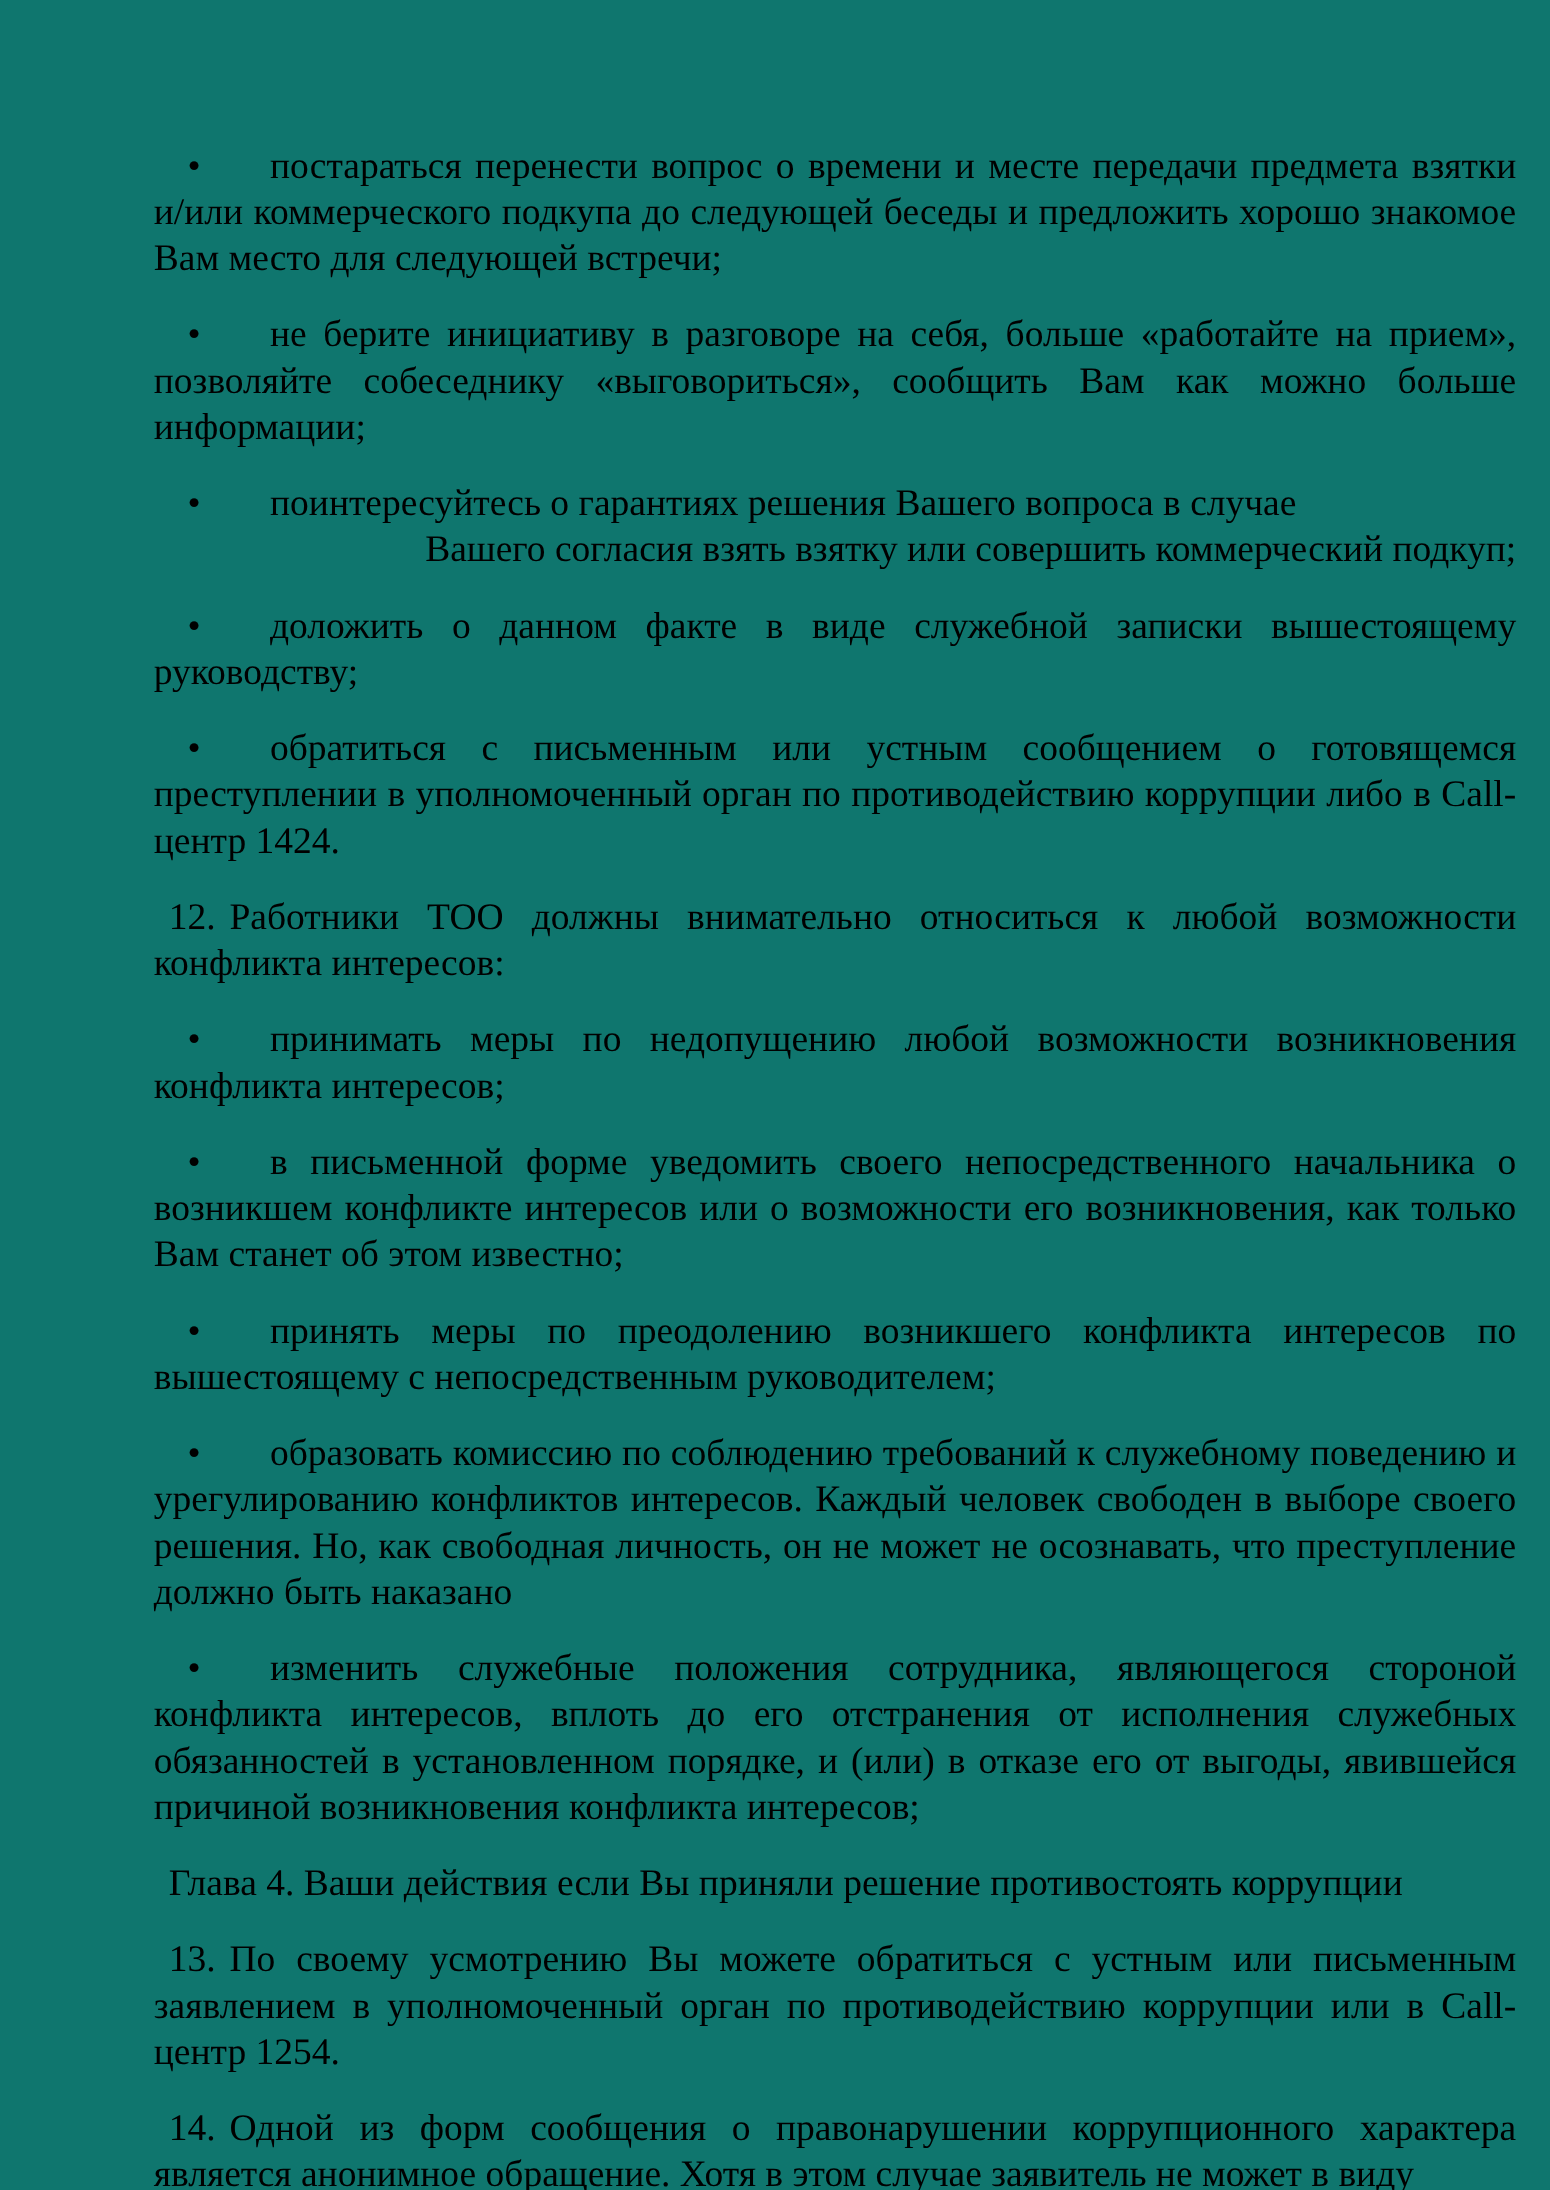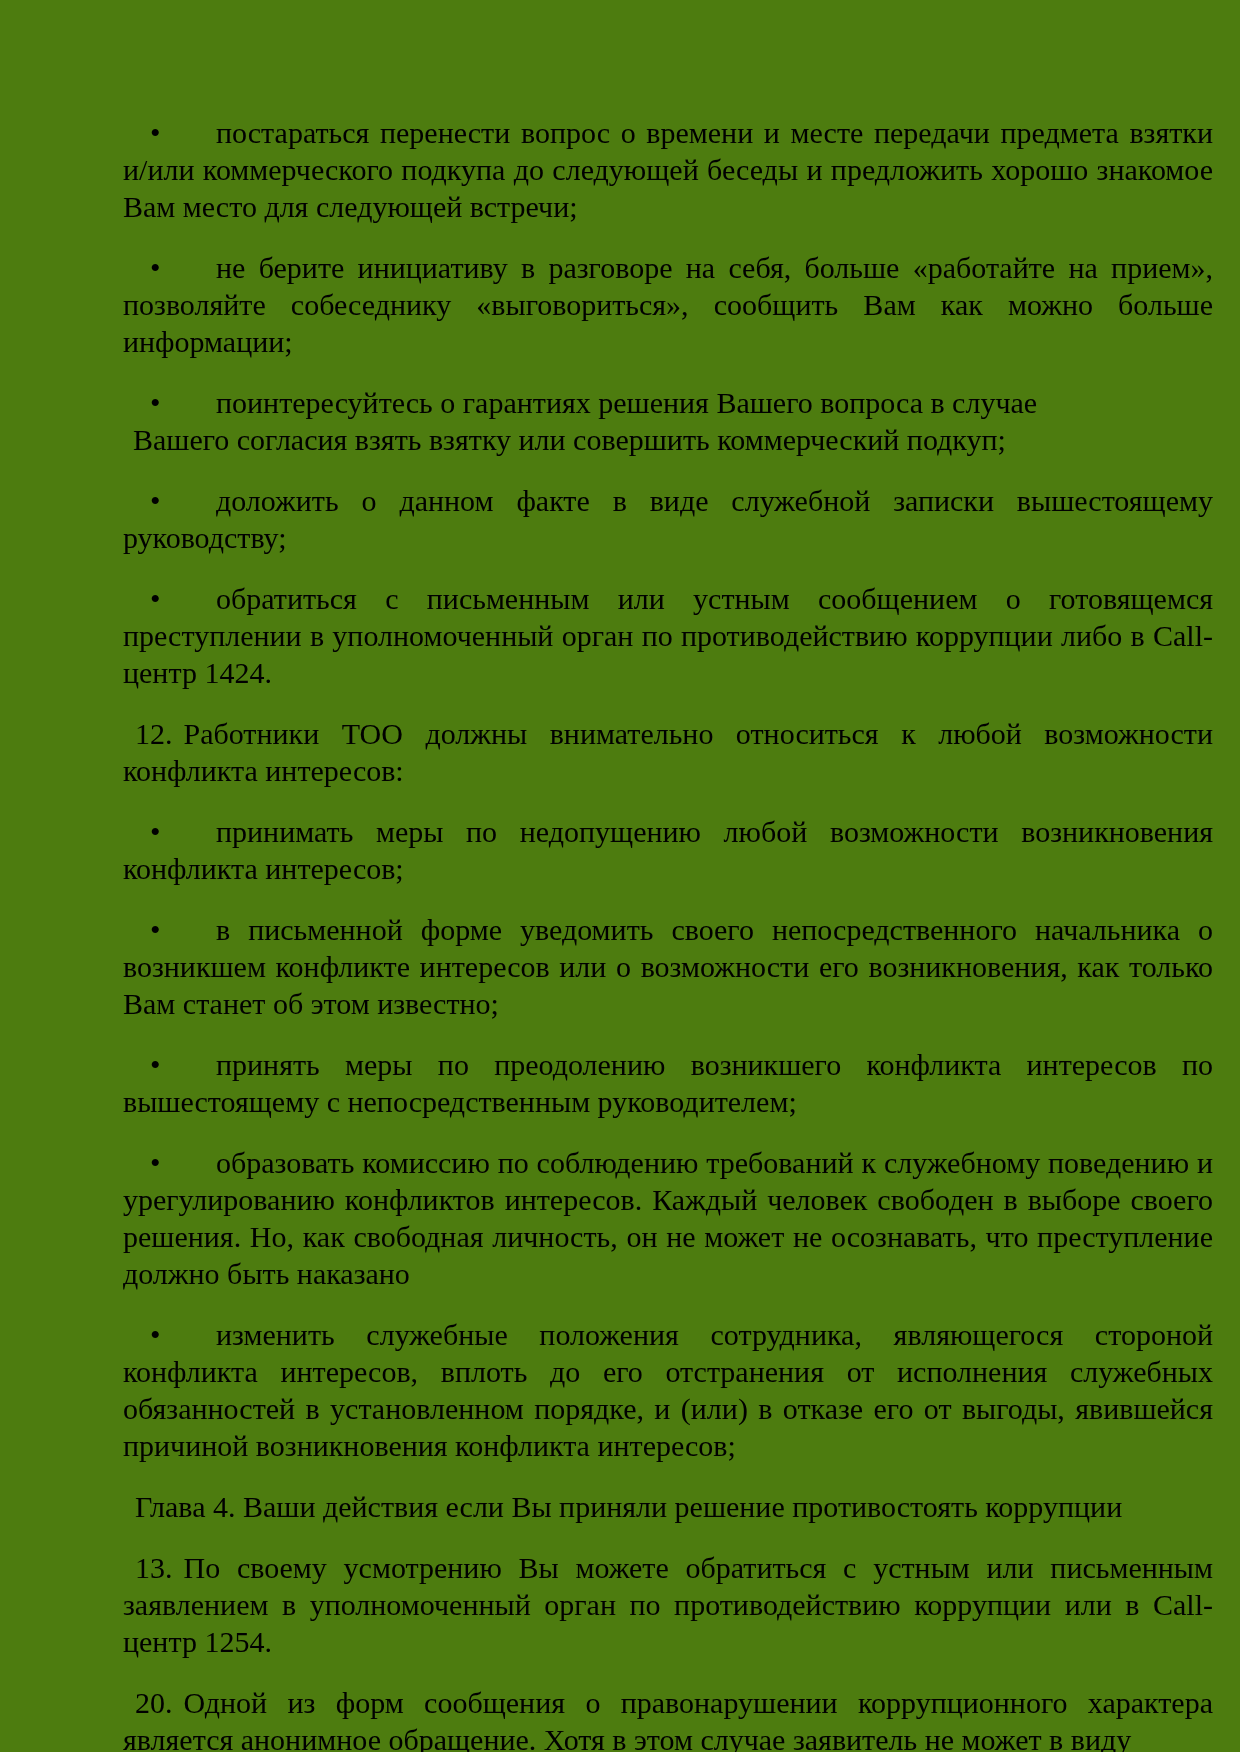--- a/index.html
+++ b/index.html
@@ -5,21 +5,21 @@
   html, body {
     margin: 0;
     padding: 0;
     background: #ffffff;
   }
   .page {
     position: relative;
     box-sizing: border-box;
     width: 1240px;
     height: 1752px;
-    background: #4d7c0f;
+    background: #0f766e;
     color: #000000;
     font-family: "Liberation Serif", "DejaVu Serif", serif;
     padding: 114px 27px 11px 123px;
     overflow: hidden;
   }
   .para {
     margin: 0;
     font-size: 30px;
     line-height: 37px;
     text-align: justify;
@@ -34,21 +34,21 @@
     display: inline-block;
     width: 66px;
     text-indent: 0;
   }
 
   
   .manual-line {
     display: block;
     text-indent: 0;
     padding-left: 10px;
-    text-align: left;
+    text-align: right;
   }
 
   
   .numbered { text-indent: 12px; }
   .para-number { margin-right: 11px; }
 
   .heading {
     font-weight: normal;
     text-indent: 12px;
   }
@@ -78,15 +78,15 @@
   <p class="para bullet"><span class="bullet-marker">•</span><span>принять меры по преодолению возникшего конфликта интересов по вышестоящему с непосредственным руководителем;</span></p>
 
   <p class="para bullet"><span class="bullet-marker">•</span><span>образовать комиссию по соблюдению требований к служебному поведению и урегулированию конфликтов интересов. Каждый человек свободен в выборе своего решения. Но, как свободная личность, он не может не осознавать, что преступление должно быть наказано</span></p>
 
   <p class="para bullet"><span class="bullet-marker">•</span><span>изменить служебные положения сотрудника, являющегося стороной конфликта интересов, вплоть до его отстранения от исполнения служебных обязанностей в установленном порядке, и (или) в отказе его от выгоды, явившейся причиной возникновения конфликта интересов;</span></p>
 
   <p class="para heading"><span>Глава 4. Ваши действия если Вы приняли решение противостоять коррупции</span></p>
 
   <p class="para numbered"><span class="para-number">13.</span><span>По своему усмотрению Вы можете обратиться с устным или письменным заявлением в уполномоченный орган по противодействию коррупции или в Call-центр 1254.</span></p>
 
-  <p class="para numbered"><span class="para-number">20.</span><span>Одной из форм сообщения о правонарушении коррупционного характера является анонимное обращение. Хотя в этом случае заявитель не может в виду</span></p>
+  <p class="para numbered"><span class="para-number">14.</span><span>Одной из форм сообщения о правонарушении коррупционного характера является анонимное обращение. Хотя в этом случае заявитель не может в виду</span></p>
 
 </div>
 
 </body></html>

